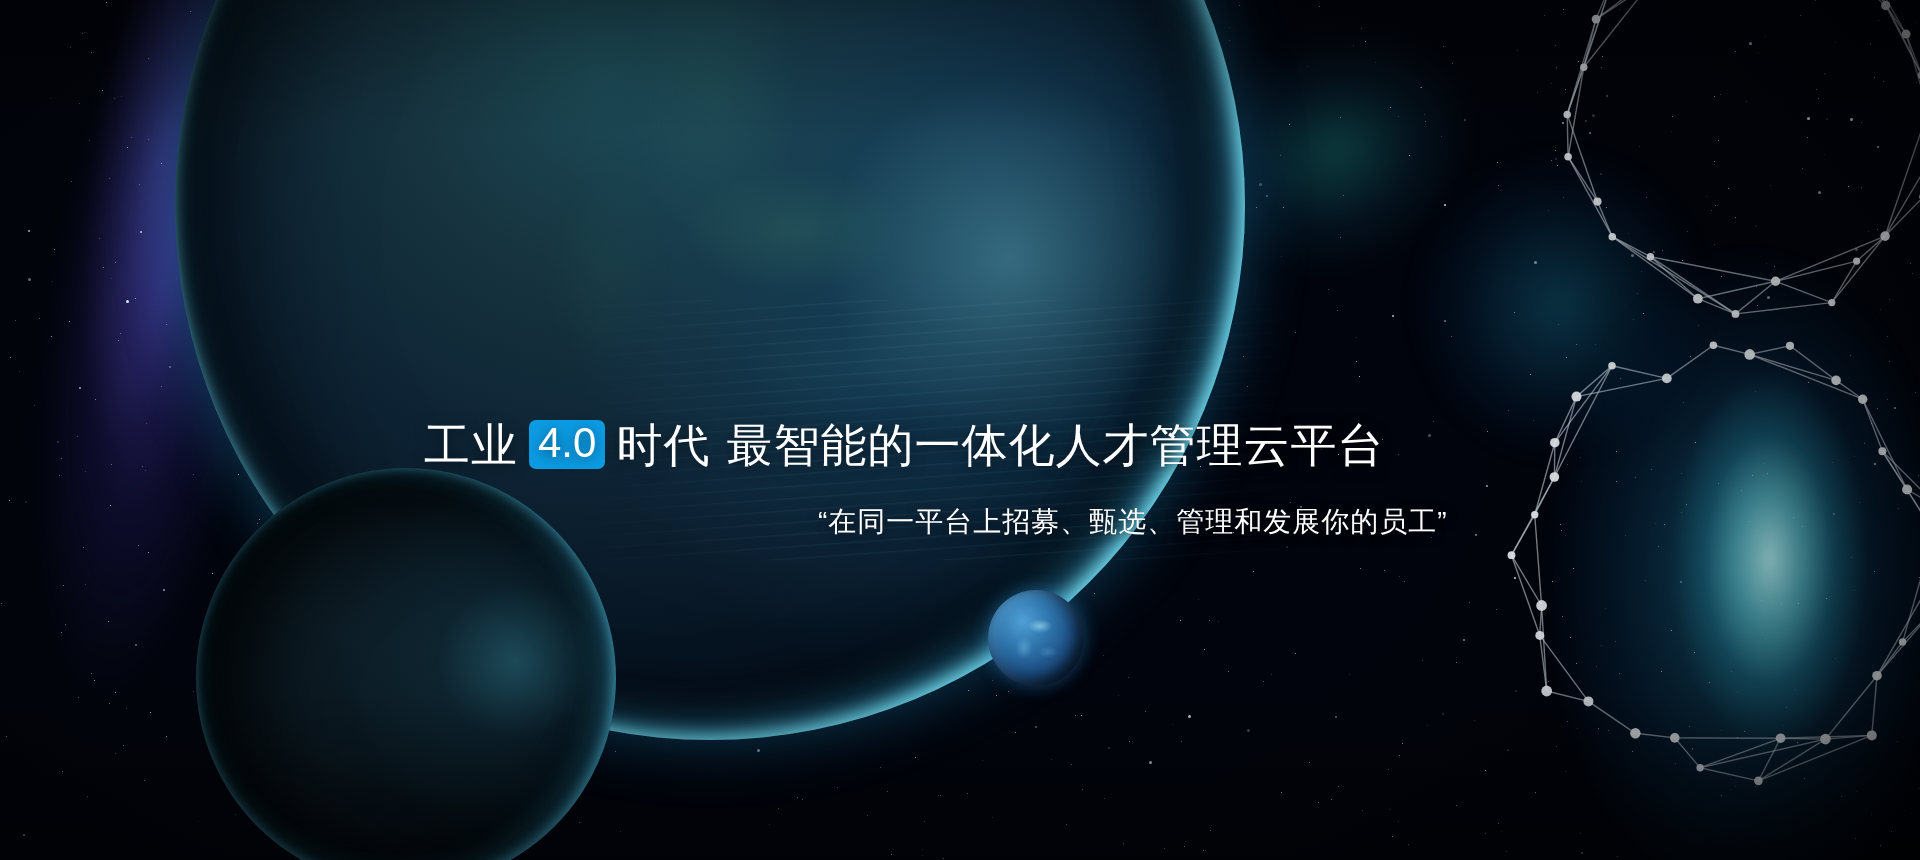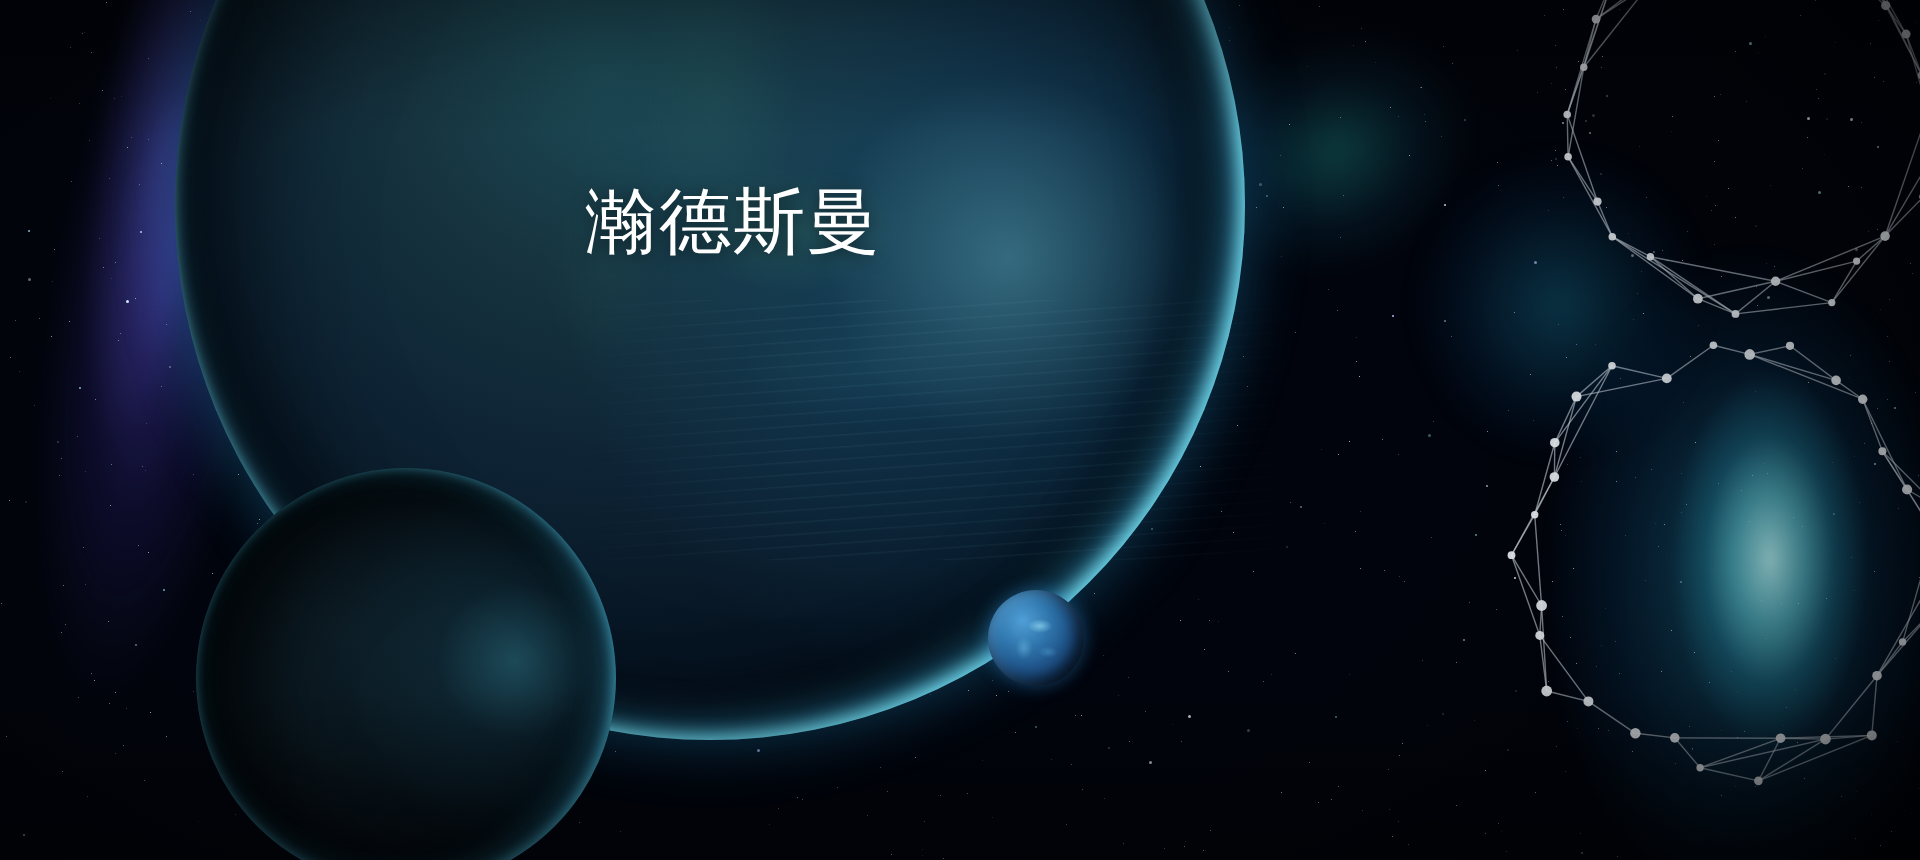--- a/index.html
+++ b/index.html
@@ -1015,19 +1015,25 @@
           <circle class="node" cx="441.1" cy="189.5" r="5.1"></circle>
           <circle class="node" cx="474.7" cy="209.2" r="4.2"></circle>
         </g>
     </svg>
   </div>
 
   <div class="layer vignette"></div>
 
   <div class="copy">
 
-    <div class="title-cn">瀚德斯曼</div>
-
-
-
+
+
+    <div class="tagline">
+      <span class="tag-a">工业</span>
+      <span class="badge-40">4.0</span>
+      <span class="tag-b">时代</span>
+      <span class="tag-c">最智能的一体化人才管理云平台</span>
+    </div>
+
+    <div class="quote">“在同一平台上招募、甄选、管理和发展你的员工”</div>
 
   </div>
 </div>
 
 </body></html>

